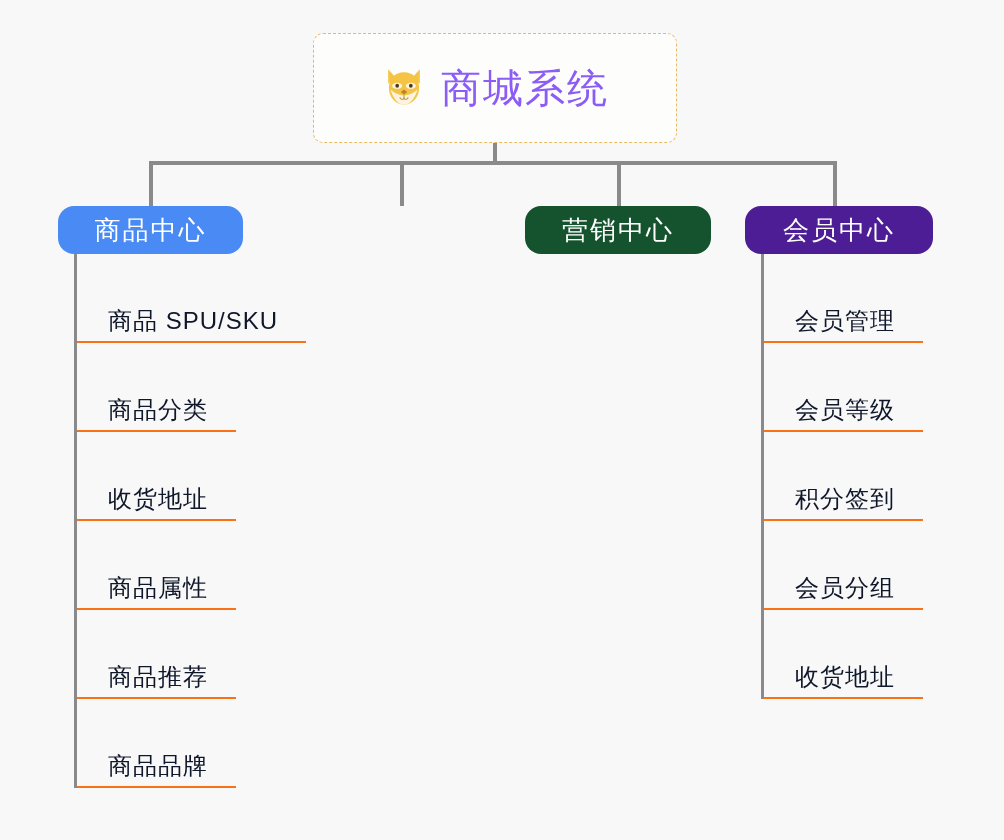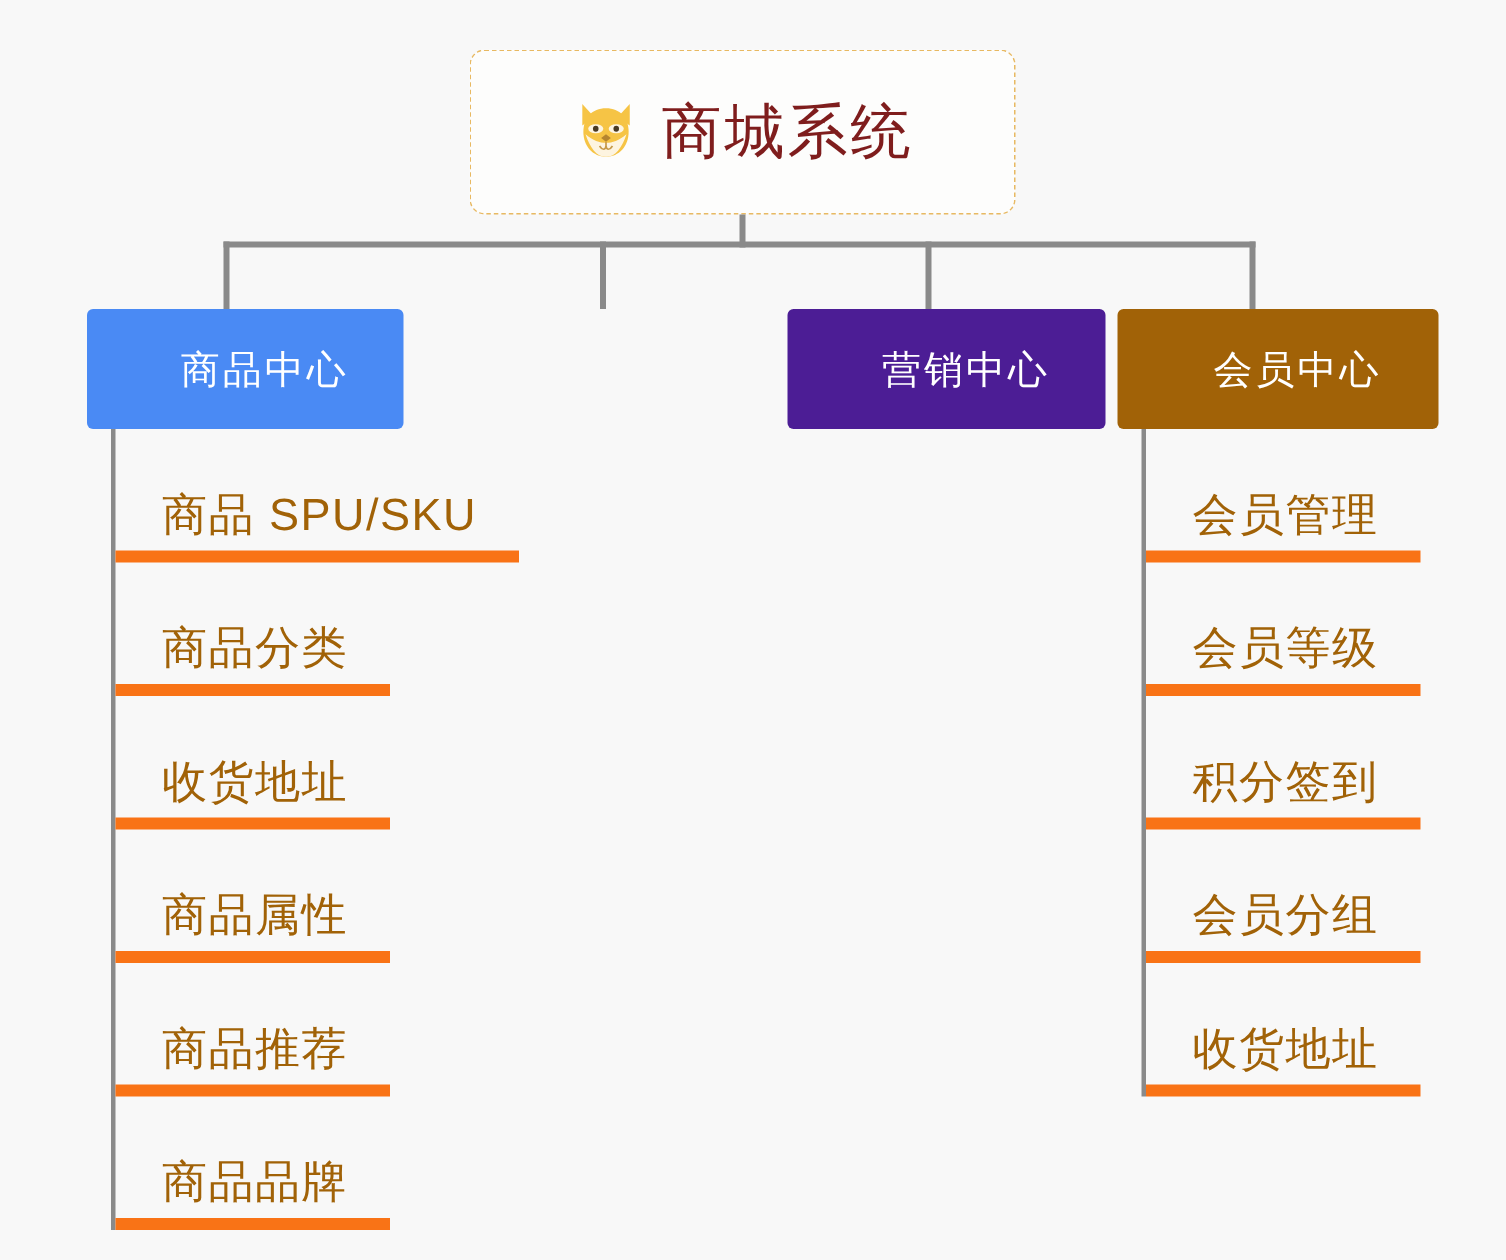--- a/index.html
+++ b/index.html
@@ -82,30 +82,29 @@
   .branch {
     position: absolute;
     top: 206px;
   }
   .branch.b1 { left: 58px; }
   .branch.b2 { left: 308px; }
   .branch.b3 { left: 525px; }
   .branch.b4 { left: 745px; }
 
   .branch-header {
-    height: 80px;
-    border-radius: 4px;
+    height: 48px;
+    border-radius: 16px;
     display: flex;
     align-items: center;
     justify-content: center;
     color: #ffffff;
     font-size: 26px;
     letter-spacing: 2px;
     white-space: nowrap;
-    padding-left: 26px;
   }
   .branch.b1 .branch-header { width: 185px; }
   .branch.b2 .branch-header { width: 185px; }
   .branch.b3 .branch-header { width: 186px; }
   .branch.b4 .branch-header { width: 188px; }
 
   
   .leaf-list {
     position: relative;
     margin-left: 16px;
@@ -114,26 +113,26 @@
   }
   .leaf-item {
     position: relative;
     height: 89px;
     display: flex;
     align-items: flex-end;
     box-sizing: border-box;
   }
   .leaf-label {
     display: inline-block;
-    font-size: 30px;
-    color: #a16207;
+    font-size: 24px;
+    color: #0f172a;
     letter-spacing: 1px;
     white-space: nowrap;
     padding: 0 28px 7px 31px;
-    border-bottom: 8px solid #f97316;
+    border-bottom: 2px solid #f97316;
     line-height: 1.1;
   }
 </style>
 </head>
 <body style="background: rgb(248, 248, 248);">
 
 <div id="mindmap">
 
   <div class="root-node" style="border-color: rgb(232, 185, 98); border-style: dashed;">
     <svg class="root-emoji" viewBox="0 0 64 64" aria-hidden="true">
@@ -143,21 +142,21 @@
       <path d="M13 34 C17 46 23 55 32 55 C41 55 47 46 51 34 C44 40 38 42 32 42 C26 42 20 40 13 34 Z" fill="#fdf4e0"></path>
       <ellipse cx="22.5" cy="29" rx="7" ry="4.2" fill="#fdf4e0"></ellipse>
       <ellipse cx="41.5" cy="29" rx="7" ry="4.2" fill="#fdf4e0"></ellipse>
       <ellipse cx="22.5" cy="29" rx="2.6" ry="2.8" fill="#4a3a22"></ellipse>
       <ellipse cx="41.5" cy="29" rx="2.6" ry="2.8" fill="#4a3a22"></ellipse>
       <path d="M32 34 L36.5 37.5 L32 41 L27.5 37.5 Z" fill="#b5852f"></path>
       <path d="M32 41 L32 45" stroke="#c79a49" stroke-width="1.6" fill="none"></path>
       <path d="M26 45 C28.5 49 31.5 49 32 45" stroke="#c79a49" stroke-width="1.6" fill="none"></path>
       <path d="M32 45 C32.5 49 35.5 49 38 45" stroke="#c79a49" stroke-width="1.6" fill="none"></path>
     </svg>
-    <span class="root-title" style="color: #7f1d1d;">商城系统</span>
+    <span class="root-title" style="color: #8b5cf6;">商城系统</span>
   </div>
 
   <div class="conn conn-root-stem" style="background: rgb(138, 138, 138);"></div>
   <div class="conn conn-bus" style="background: rgb(138, 138, 138);"></div>
   <div class="conn conn-drop d1" style="background: rgb(138, 138, 138);"></div>
   <div class="conn conn-drop d2" style="background: rgb(138, 138, 138);"></div>
   <div class="conn conn-drop d3" style="background: rgb(138, 138, 138);"></div>
   <div class="conn conn-drop d4" style="background: rgb(138, 138, 138);"></div>
 
   <div class="branch b1">
@@ -179,25 +178,25 @@
           <span class="leaf-label">商品推荐</span>
         </div>
       <div class="leaf-item">
           <span class="leaf-label">商品品牌</span>
         </div>
     </div>
   </div>
 
 
   <div class="branch b3">
-    <div class="branch-header" style="background: #4c1d95;">营销中心</div>
+    <div class="branch-header" style="background: #14532d;">营销中心</div>
   </div>
 
   <div class="branch b4">
-    <div class="branch-header" style="background: #a16207;">会员中心</div>
+    <div class="branch-header" style="background: #4c1d95;">会员中心</div>
     <div class="leaf-list" style="border-left-color: rgb(138, 138, 138);">
       <div class="leaf-item">
           <span class="leaf-label">会员管理</span>
         </div>
       <div class="leaf-item">
           <span class="leaf-label">会员等级</span>
         </div>
       <div class="leaf-item">
           <span class="leaf-label">积分签到</span>
         </div>

